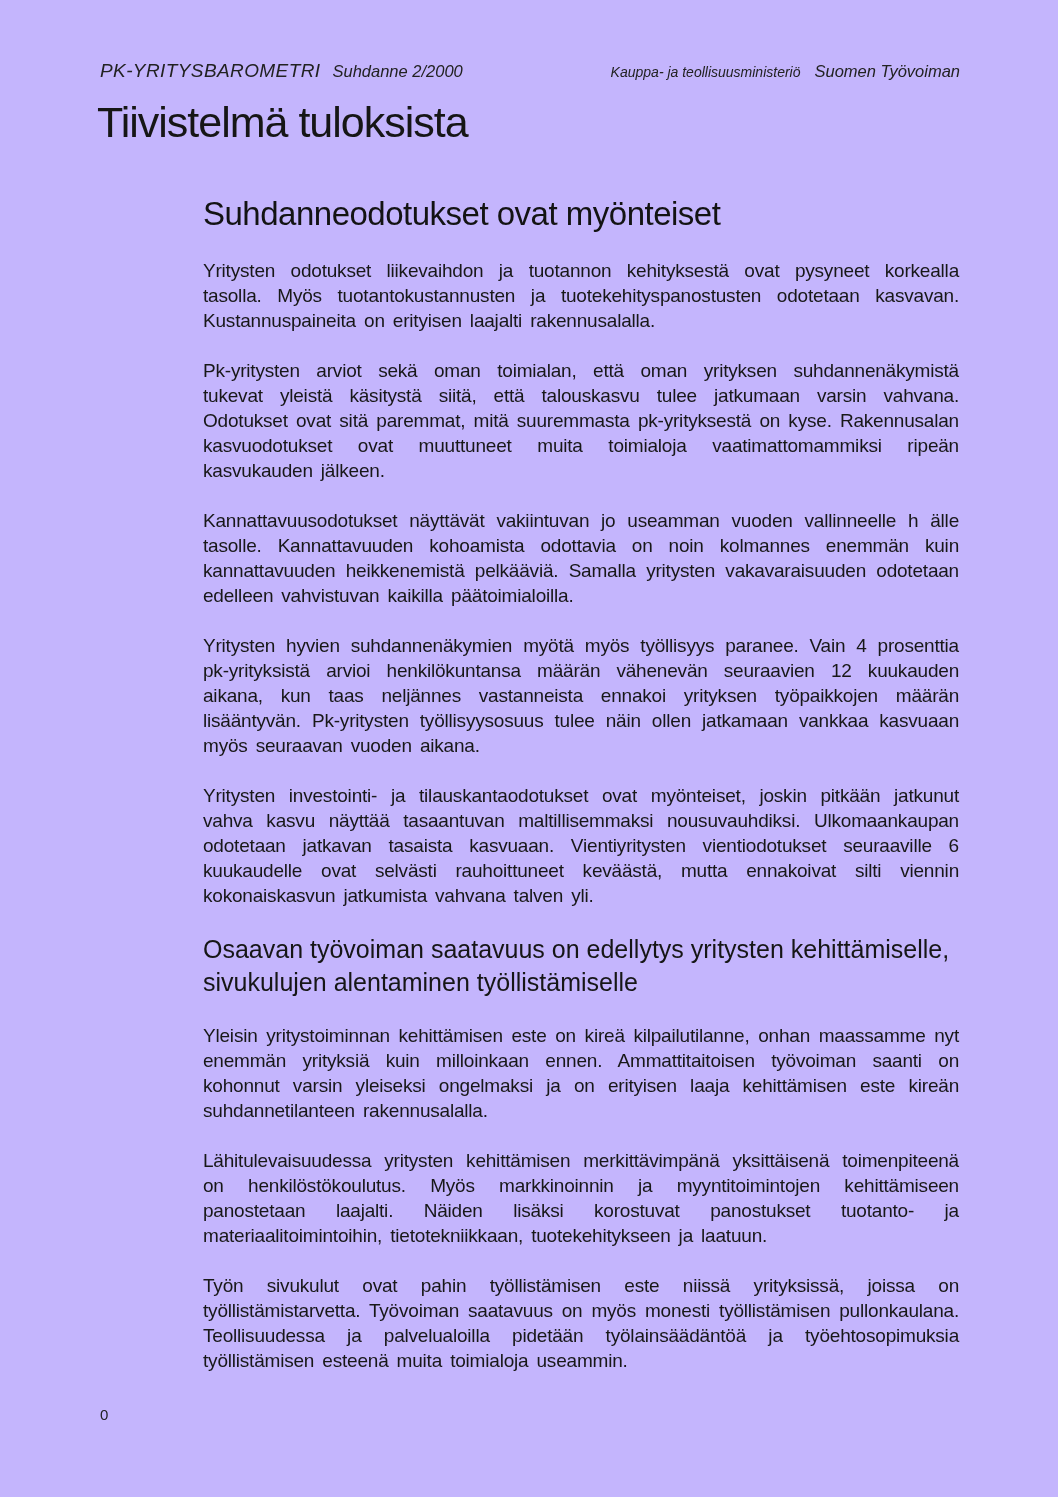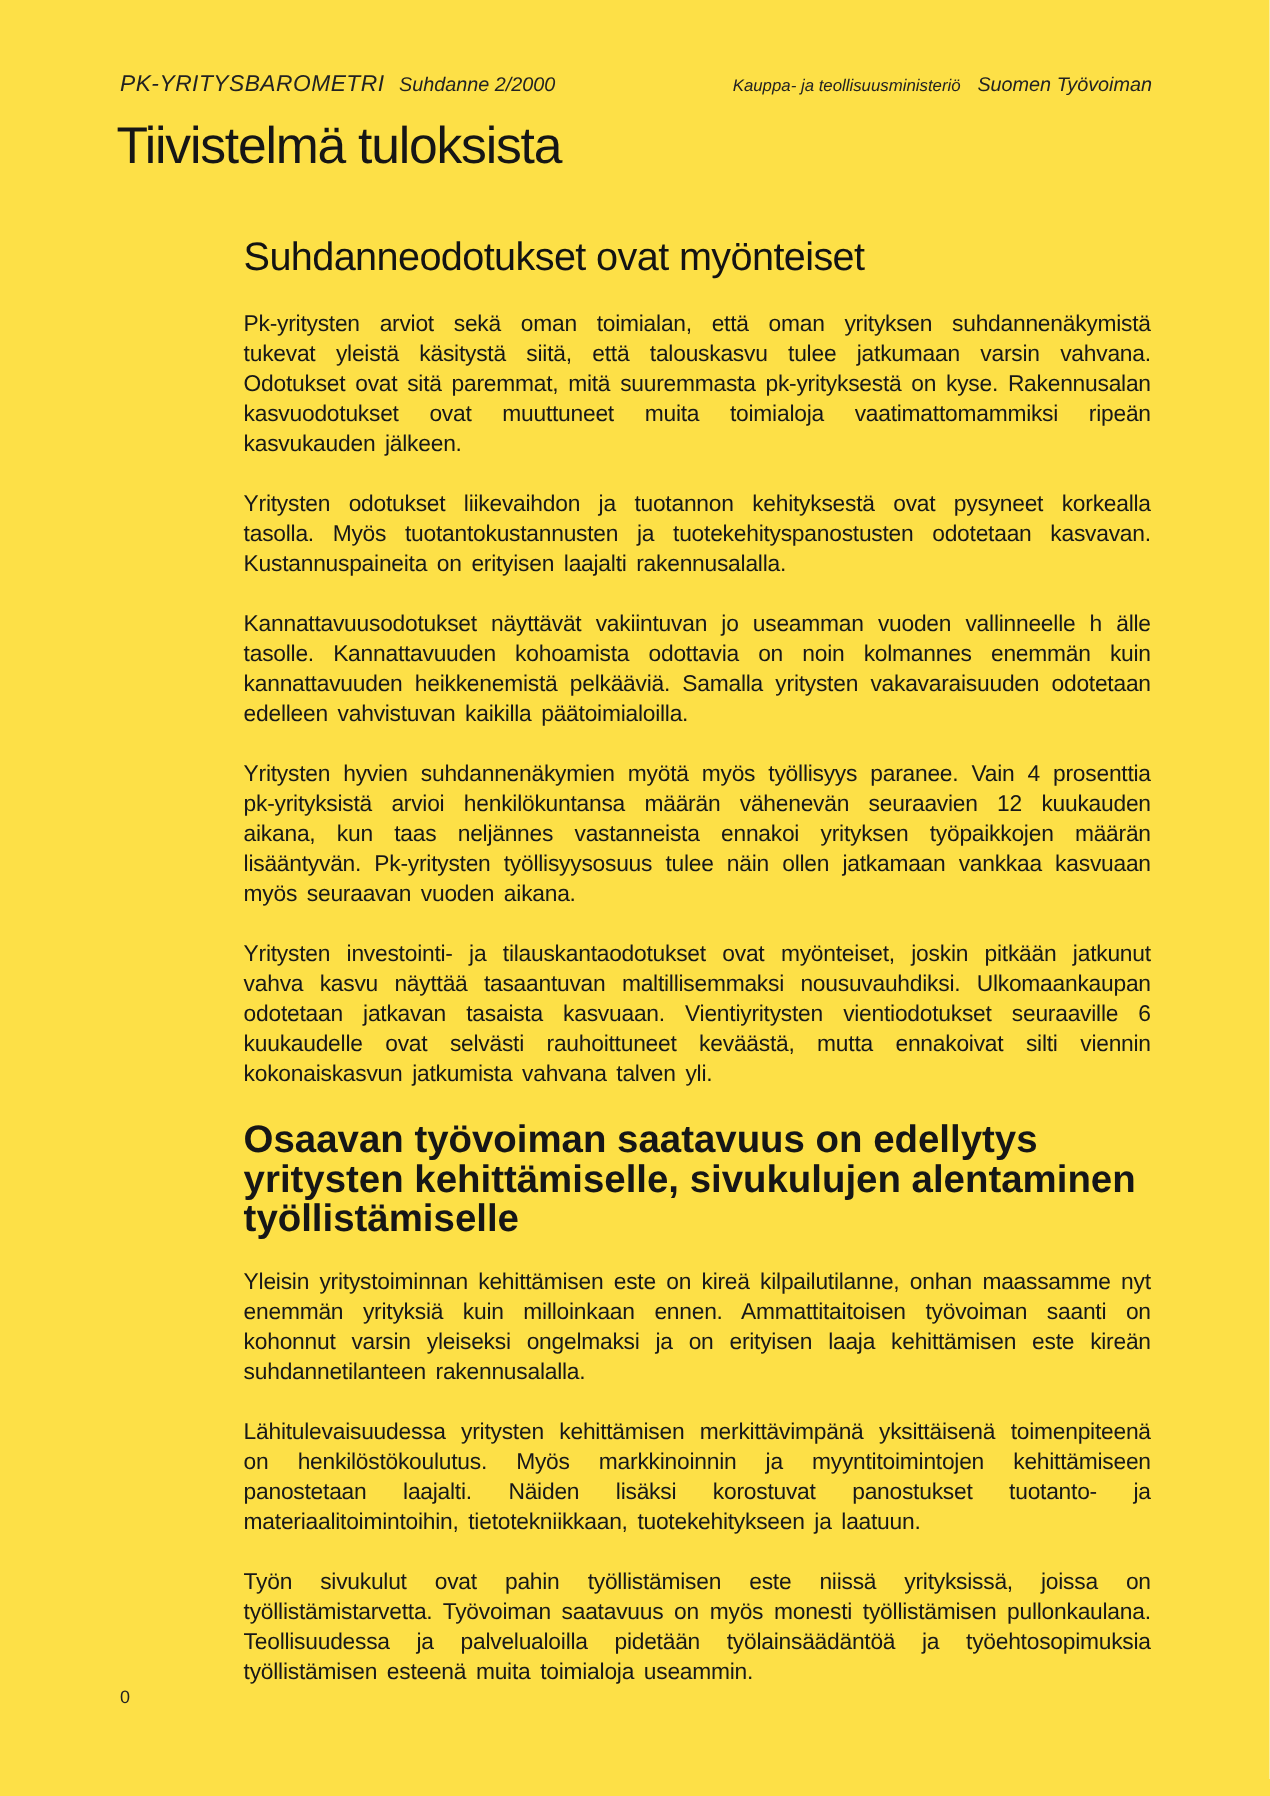--- a/index.html
+++ b/index.html
@@ -5,21 +5,21 @@
 <style>
   html, body {
     margin: 0;
     padding: 0;
     background: #f9f9f9;
   }
   .page {
     position: relative;
     width: 1058px;
     height: 1497px;
-    background: #fde047;
+    background: #c4b5fd;
     color: #1a1a1a;
     font-family: "Liberation Sans", "DejaVu Sans", sans-serif;
     overflow: hidden;
     box-sizing: border-box;
   }
   
   .doc-header {
     position: absolute;
     top: 60px;
     left: 100px;
@@ -66,23 +66,23 @@
   }
   .section-heading {
     font-size: 33px;
     line-height: 40px;
     font-weight: 400;
     letter-spacing: -0.5px;
     margin: 0 0 24px 0;
     color: #131313;
   }
   .sub-heading {
-    font-size: 32px;
+    font-size: 25px;
     line-height: 33px;
-    font-weight: 700;
+    font-weight: 400;
     margin: 2px 0 24px 0;
     color: #161616;
   }
   .body-para {
     font-size: 19px;
     line-height: 25px;
     text-align: justify;
     margin: 0 0 25px 0;
     word-spacing: 3px;
     letter-spacing: -0.2px;
@@ -110,22 +110,22 @@
       <span class="hdr-right-primary">Kauppa- ja teollisuusministeriö</span><span class="hdr-right-secondary">Suomen Työvoiman</span>
     </div>
   </div>
 
   <h1 class="page-title">Tiivistelmä tuloksista</h1>
 
   <div class="content">
 
     <h2 class="section-heading">Suhdanneodotukset ovat myönteiset</h2>
 
+    <p class="body-para">Yritysten odotukset liikevaihdon ja tuotannon kehityksestä ovat pysyneet korkealla tasolla. Myös tuotantokustannusten ja tuotekehityspanostusten odotetaan kasvavan. Kustannuspaineita on erityisen laajalti rakennusalalla.</p>
     <p class="body-para">Pk-yritysten arviot sekä oman toimialan, että oman yrityksen suhdannenäkymistä tukevat yleistä käsitystä siitä, että talouskasvu tulee jatkumaan varsin vahvana. Odotukset ovat sitä paremmat, mitä suuremmasta pk-yrityksestä on kyse. Rakennusalan kasvuodotukset ovat muuttuneet muita toimialoja vaatimattomammiksi ripeän kasvukauden jälkeen.</p>
-    <p class="body-para">Yritysten odotukset liikevaihdon ja tuotannon kehityksestä ovat pysyneet korkealla tasolla. Myös tuotantokustannusten ja tuotekehityspanostusten odotetaan kasvavan. Kustannuspaineita on erityisen laajalti rakennusalalla.</p>
     <p class="body-para">Kannattavuusodotukset näyttävät vakiintuvan jo useamman vuoden vallinneelle h älle tasolle. Kannattavuuden kohoamista odottavia on noin kolmannes enemmän kuin kannattavuuden heikkenemistä pelkääviä. Samalla yritysten vakavaraisuuden odotetaan edelleen vahvistuvan kaikilla päätoimialoilla.</p>
     <p class="body-para">Yritysten hyvien suhdannenäkymien myötä myös työllisyys paranee. Vain 4 prosenttia pk-yrityksistä arvioi henkilökuntansa määrän vähenevän seuraavien 12 kuukauden aikana, kun taas neljännes vastanneista ennakoi yrityksen työpaikkojen määrän lisääntyvän. Pk-yritysten työllisyysosuus tulee näin ollen jatkamaan vankkaa kasvuaan myös seuraavan vuoden aikana.</p>
     <p class="body-para">Yritysten investointi- ja tilauskantaodotukset ovat myönteiset, joskin pitkään jatkunut vahva kasvu näyttää tasaantuvan maltillisemmaksi nousuvauhdiksi. Ulkomaankaupan odotetaan jatkavan tasaista kasvuaan. Vientiyritysten vientiodotukset seuraaville 6 kuukaudelle ovat selvästi rauhoittuneet keväästä, mutta ennakoivat silti viennin kokonaiskasvun jatkumista vahvana talven yli.</p>
 
     <h3 class="sub-heading">Osaavan työvoiman saatavuus on edellytys yritysten kehittämiselle, sivukulujen alentaminen työllistämiselle</h3>
 
     <p class="body-para">Yleisin yritystoiminnan kehittämisen este on kireä kilpailutilanne, onhan maassamme nyt enemmän yrityksiä kuin milloinkaan ennen. Ammattitaitoisen työvoiman saanti on kohonnut varsin yleiseksi ongelmaksi ja on erityisen laaja kehittämisen este kireän suhdannetilanteen rakennusalalla.</p>
     <p class="body-para">Lähitulevaisuudessa yritysten kehittämisen merkittävimpänä yksittäisenä toimenpiteenä on henkilöstökoulutus. Myös markkinoinnin ja myyntitoimintojen kehittämiseen panostetaan laajalti. Näiden lisäksi korostuvat panostukset tuotanto- ja materiaalitoimintoihin, tietotekniikkaan, tuotekehitykseen ja laatuun.</p>
     <p class="body-para">Työn sivukulut ovat pahin työllistämisen este niissä yrityksissä, joissa on työllistämistarvetta. Työvoiman saatavuus on myös monesti työllistämisen pullonkaulana.  Teollisuudessa ja palvelualoilla pidetään työlainsäädäntöä ja työehtosopimuksia työllistämisen esteenä muita toimialoja useammin.</p>
 

